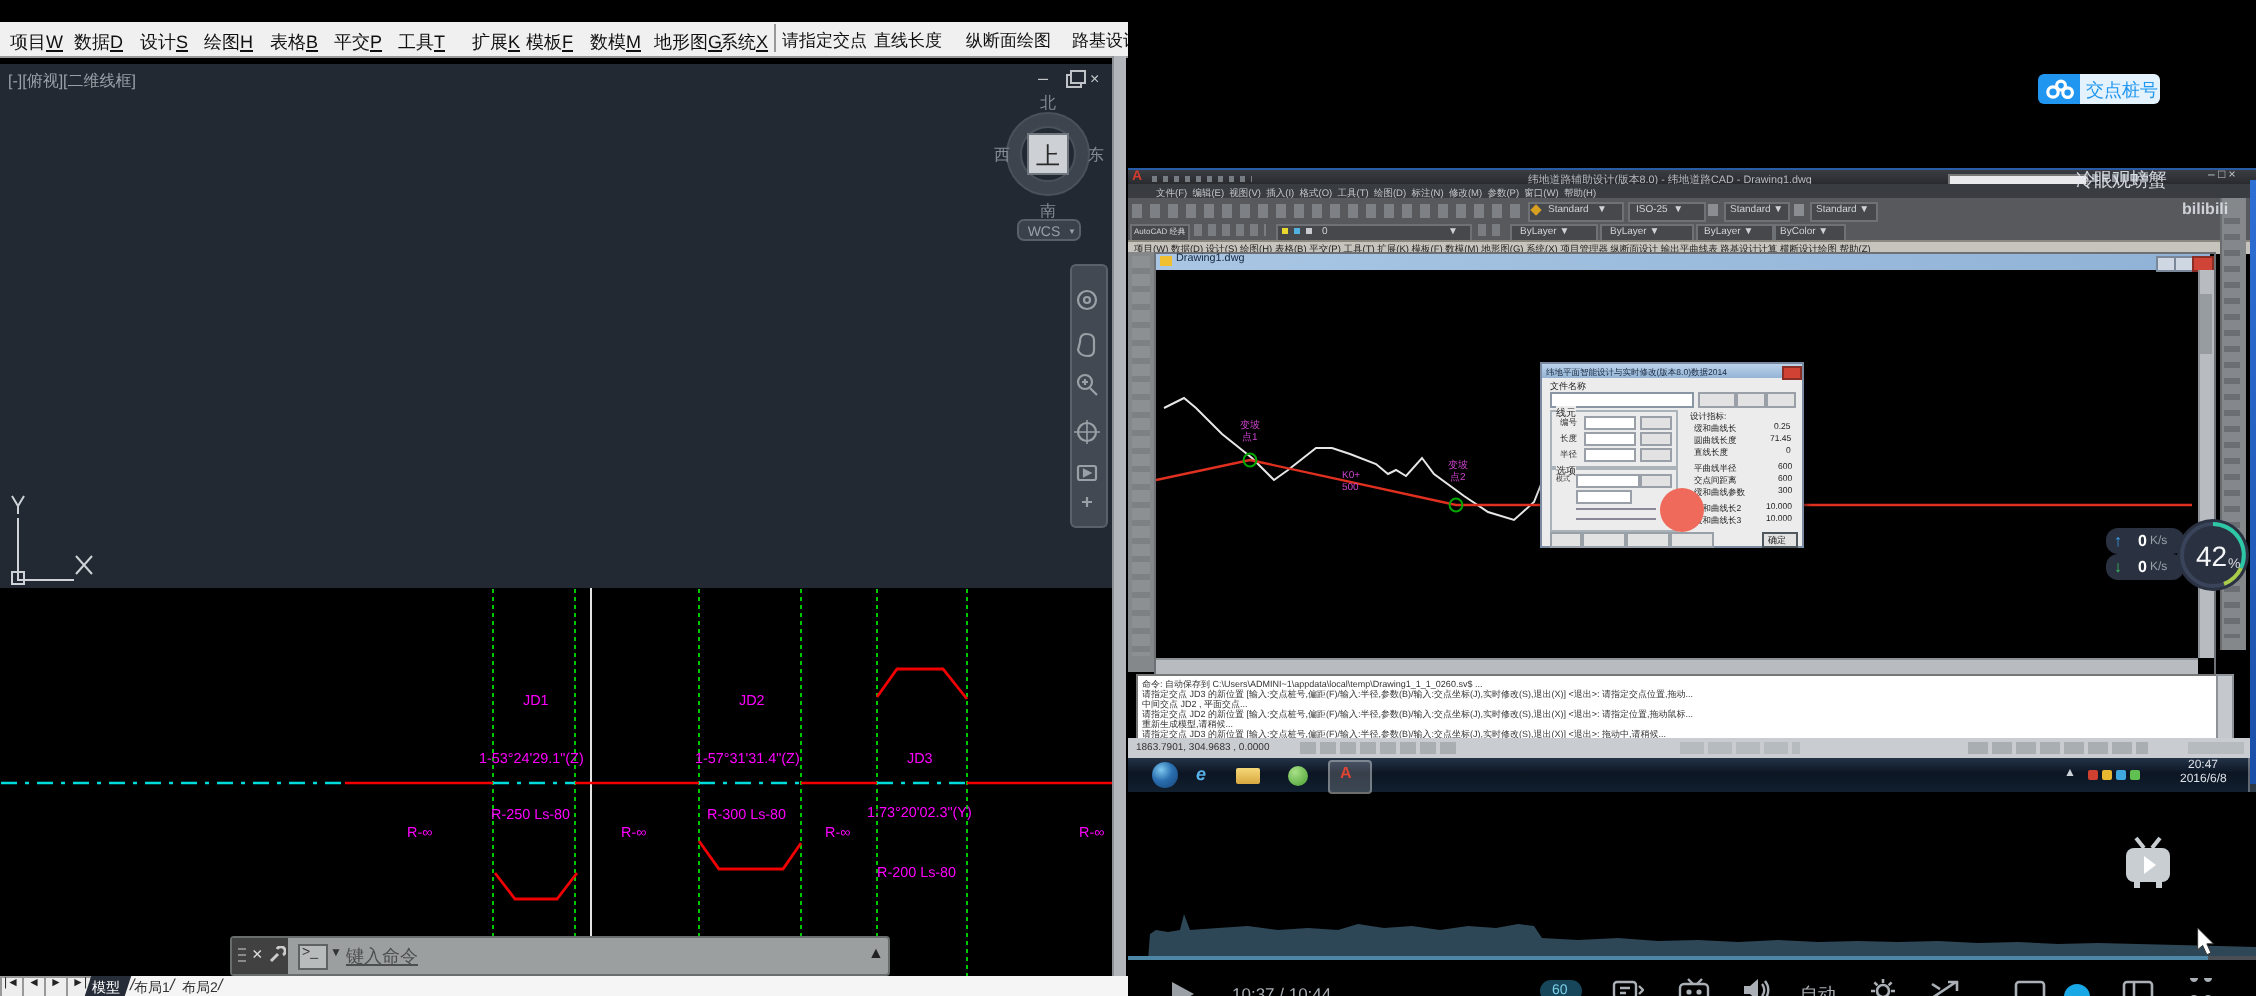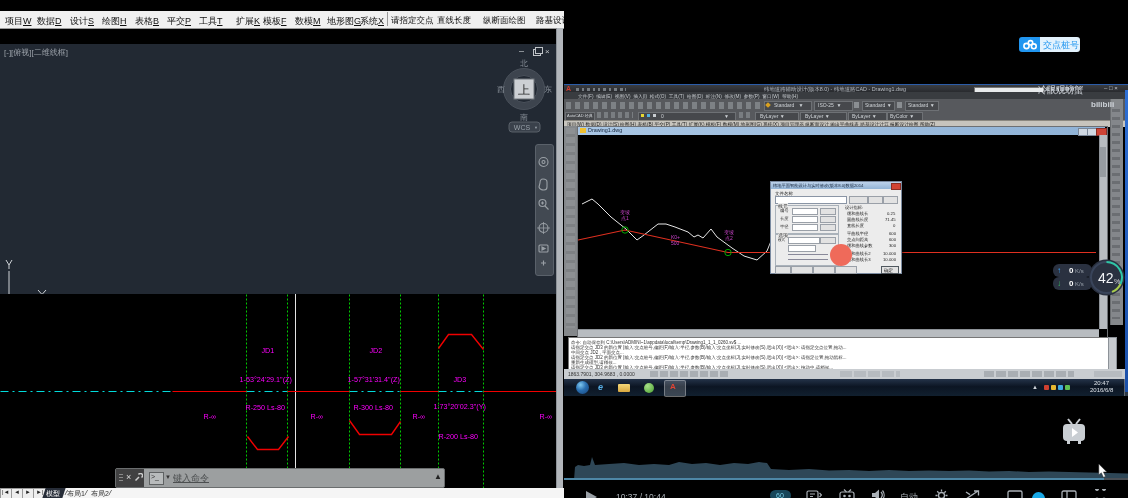--- a/index.html
+++ b/index.html
@@ -27,21 +27,21 @@
     <span class="t" style="left:295px;top:4px;">数模<u>M</u></span>
     <span class="t" style="left:327px;top:4px;">地形图<u>G</u></span>
     <span class="t" style="left:360px;top:4px;">系统<u>X</u></span>
     <span class="a" style="left:387px;top:1px;width:1px;height:14px;background:#999;"></span>
     <span class="t" style="left:391px;top:4px;font-size:8.5px;">请指定交点</span>
     <span class="t" style="left:437px;top:4px;font-size:8.5px;">直线长度</span>
     <span class="t" style="left:483px;top:4px;font-size:8.5px;">纵断面绘图</span>
     <span class="t" style="left:536px;top:4px;font-size:8.5px;">路基设计计算</span>
   </div>
 
-  <div class="a" id="canvas1" style="left:0;top:44px;width:556px;height:336px;background:#222933;">
+  <div class="a" id="canvas1" style="left:0;top:32px;width:556px;height:336px;background:#222933;">
     <div class="t" style="left:4px;top:3px;font-size:8px;color:#9aa0a8;">[-][俯视][二维线框]</div>
     <div class="t" style="left:519px;top:2px;font-size:9px;color:#c0c4c8;letter-spacing:4px;">–</div>
     <div class="a" style="left:533px;top:5px;width:6px;height:5px;border:1px solid #c0c4c8;"></div>
         <div class="a" style="left:535px;top:3px;width:6px;height:5px;border:1px solid #c0c4c8;background:#222933;"></div>
     <div class="t" style="left:545px;top:3px;font-size:8px;color:#c0c4c8;">×</div>
 
     <svg class="a" style="left:494px;top:0px;" width="62" height="92" viewBox="0 0 62 92">
       <circle cx="30" cy="45" r="17" fill="none" stroke="#3d444e" stroke-width="7"></circle>
       <circle cx="30" cy="45" r="20.5" fill="none" stroke="#4a515b" stroke-width="1"></circle>
       <circle cx="30" cy="45" r="13.5" fill="none" stroke="#4a515b" stroke-width="1"></circle>

